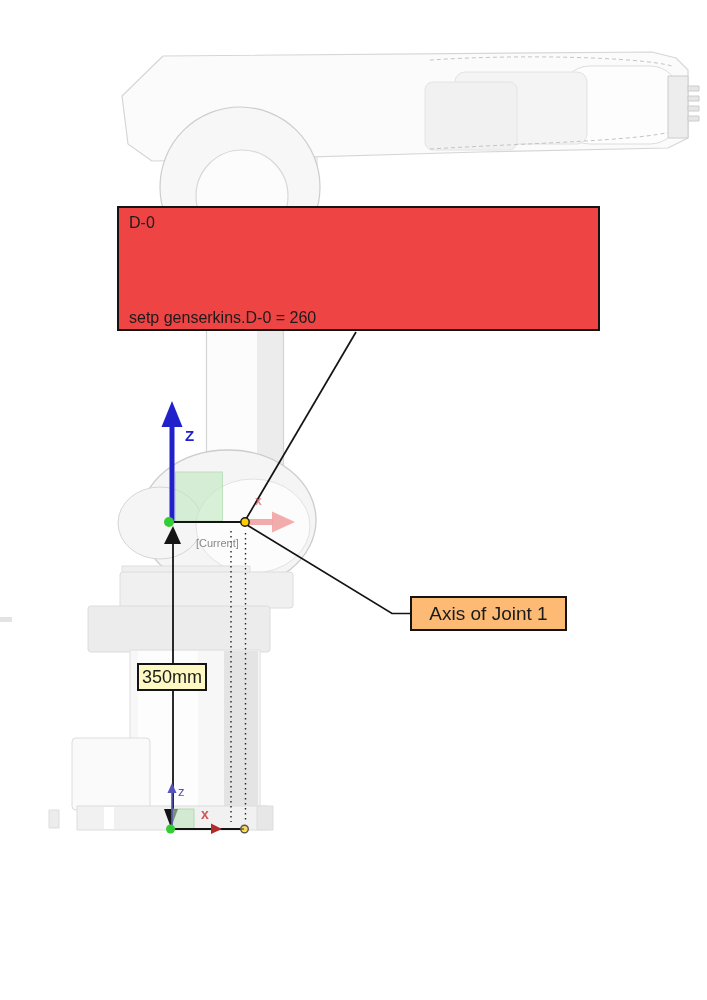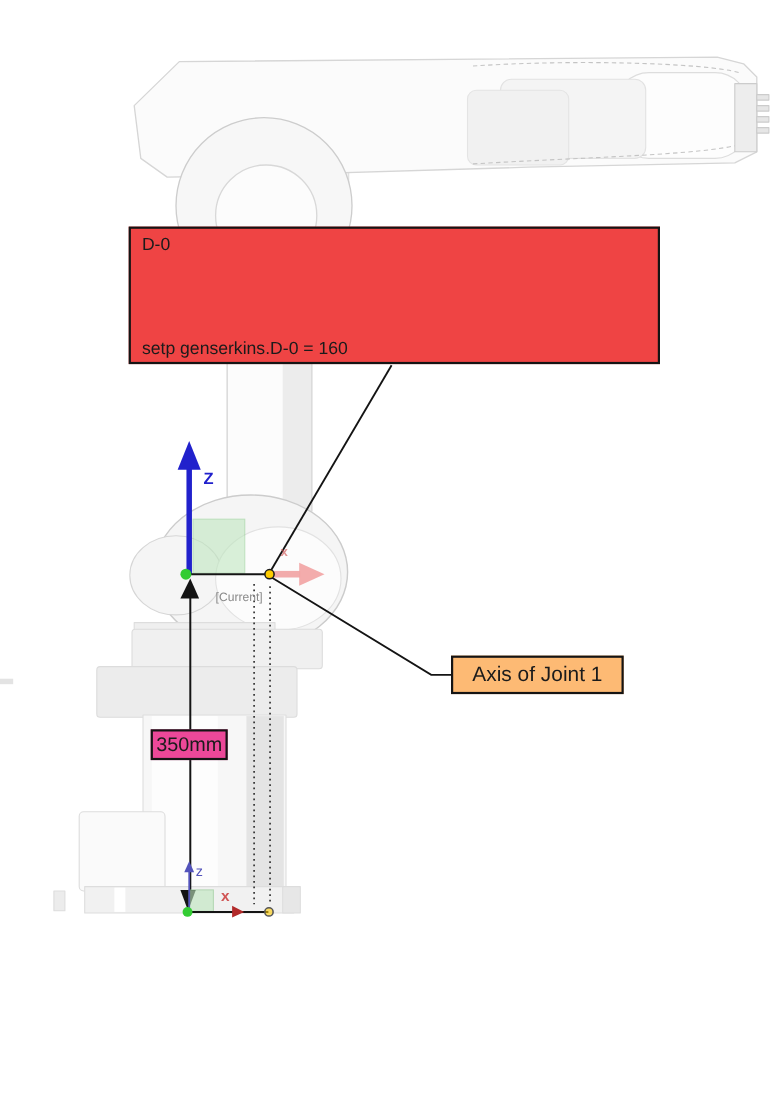--- a/index.html
+++ b/index.html
@@ -105,26 +105,26 @@
     <line x1="172" y1="828" x2="172" y2="791" stroke-width="1.6" stroke="#5353bb"></line>
     <polygon points="172,783 167.5,793 176.5,793" fill="#5353bb"></polygon>
     <line x1="170" y1="829" x2="244" y2="829" stroke-width="1.8" stroke="#141414"></line>
     <polygon points="222,829 211,823.5 211,834" fill="#b22a2a"></polygon>
     <circle cx="170.5" cy="829" r="4.5" fill="#33cc33"></circle>
     <circle cx="244.5" cy="829" r="3.8" stroke="#555555" stroke-width="1.4" fill-opacity="0.6" fill="#ffcc00"></circle>
   </svg>
 
   <div class="abs callout" style="background-color: #ef4444;">
     <div class="line title">D-0</div>
-    <div class="line command">setp genserkins.D-0 = 160</div>
+    <div class="line command">setp genserkins.D-0 = 260</div>
   </div>
 
   <div class="abs axis-label" style="background-color: #fdba74;">Axis of Joint 1</div>
 
-  <div class="abs dim-label" style="background-color: #ec4899;">350mm</div>
+  <div class="abs dim-label" style="background-color: #fef9c3;">350mm</div>
 
   <div class="abs current-label">[Current]</div>
 
   <div class="abs upper-z" style="color: rgb(33, 33, 204);">Z</div>
 
   <div class="abs lower-z" style="color: rgb(83, 83, 187);">z</div>
 
   <div class="abs lower-x" style="color: rgb(208, 85, 85);">x</div>
 
 </div>

